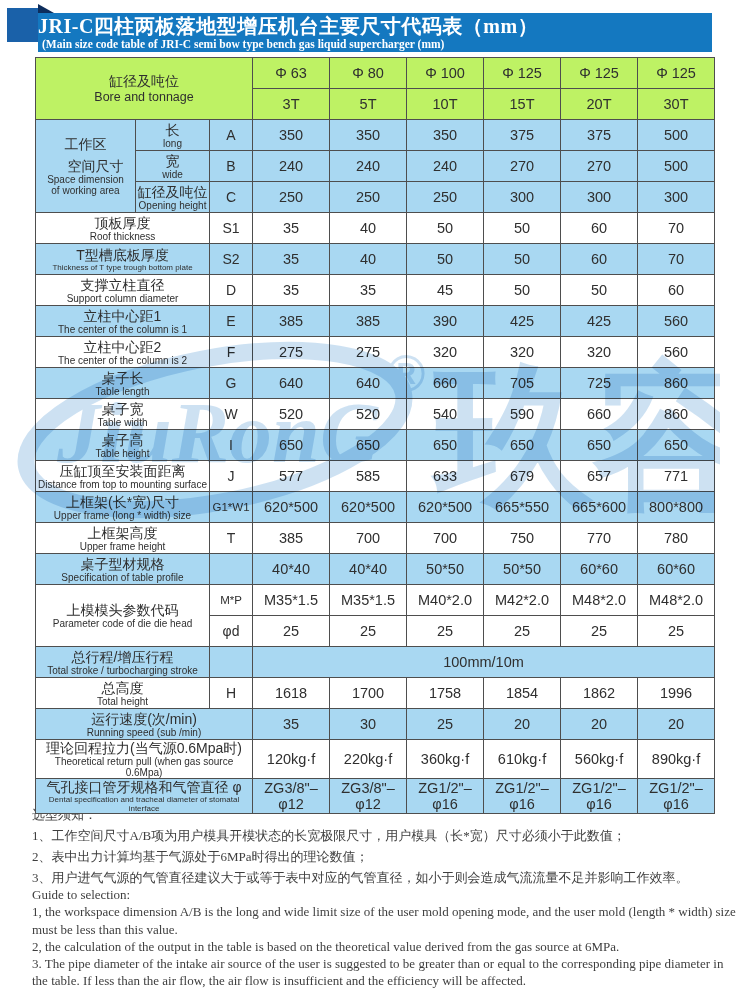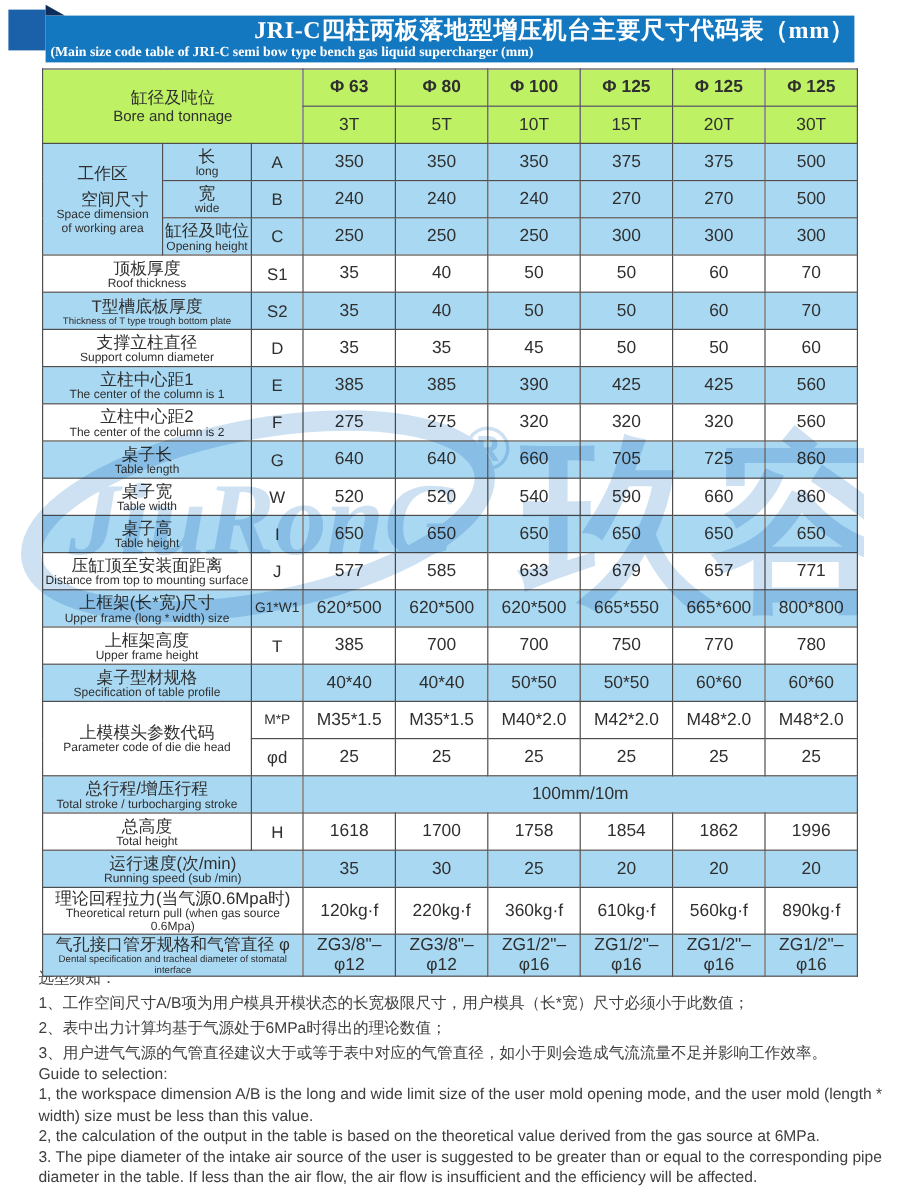--- a/index.html
+++ b/index.html
@@ -5,21 +5,21 @@
   html,body{margin:0;padding:0;background:#ffffff;}
   .page{position:relative;width:750px;height:993px;background:#ffffff;overflow:hidden;
         font-family:"Liberation Sans",sans-serif;}
 
   
   .brand-square{position:absolute;left:7px;top:8px;width:31px;height:34px;background:#1a61a9;}
   .banner{position:absolute;left:38px;top:13px;width:674px;height:39px;background:#1478c0;}
   .banner-fold{position:absolute;left:0;top:-9px;width:0;height:0;
                border-bottom:9px solid #0d2d5c;border-right:16px solid transparent;}
   .banner-title{color:#fff;font-family:"Liberation Serif",serif;font-weight:bold;
-                font-size:20px;line-height:23px;text-align:right;padding-top:2px;letter-spacing:0.5px;}
+                font-size:20px;line-height:23px;text-align:left;padding-top:2px;letter-spacing:0.5px;}
   .banner-sub{color:#fff;font-family:"Liberation Serif",serif;font-weight:bold;
               font-size:11.5px;line-height:13px;padding-left:4px;}
 
   
   table.spec{position:absolute;left:35px;top:57px;border-collapse:collapse;table-layout:fixed;
              width:679px;z-index:2;}
   table.spec td{border:1px solid #4e4e4e;text-align:center;vertical-align:middle;
                 padding:0;color:#2f2f2f;overflow:hidden;}
   table.spec tr{height:31px;}
   .hdr{background:#bef264;}
@@ -27,33 +27,33 @@
   .white{background:#ffffff;}
   .zh{font-size:14px;line-height:16px;}
   .zh2{font-size:14px;line-height:16px;margin-top:6px;padding-left:20px;}
   .en{font-size:10px;line-height:11px;}
   .en.tiny{font-size:8px;line-height:9px;}
   .val{font-size:14.5px;}
   .code{font-size:14px;}
   .code.small{font-size:11.5px;margin-top:20px;}
   .corner-zh{font-size:14px;line-height:17px;}
   .corner-en{font-size:12.5px;line-height:15px;}
-  .bore{font-size:14.5px;font-weight:bold;}
+  .bore{font-size:14.5px;}
   .ton{font-size:14.5px;}
 
   
   .watermark{position:absolute;left:15px;top:330px;width:705px;height:195px;z-index:3;
              opacity:0.5;mix-blend-mode:multiply;pointer-events:none;}
 
   
   .notes-zh{position:absolute;left:32px;top:804px;width:706px;color:#3e3e3e;
             font-size:13px;line-height:21px;}
   .notes-en{position:absolute;left:32px;top:886px;width:708px;color:#3e3e3e;
             font-size:13px;line-height:17.3px;}
-  .notes-zh div,.notes-en div{white-space:normal;}
+  .notes-zh div,.notes-en div{white-space:normal;font-family:Liberation Serif, serif;}
 </style>
 </head>
 <body>
 
 <div class="page">
 
   <div class="brand-square"></div>
 
   <div class="banner">
     <div class="banner-fold"></div>

